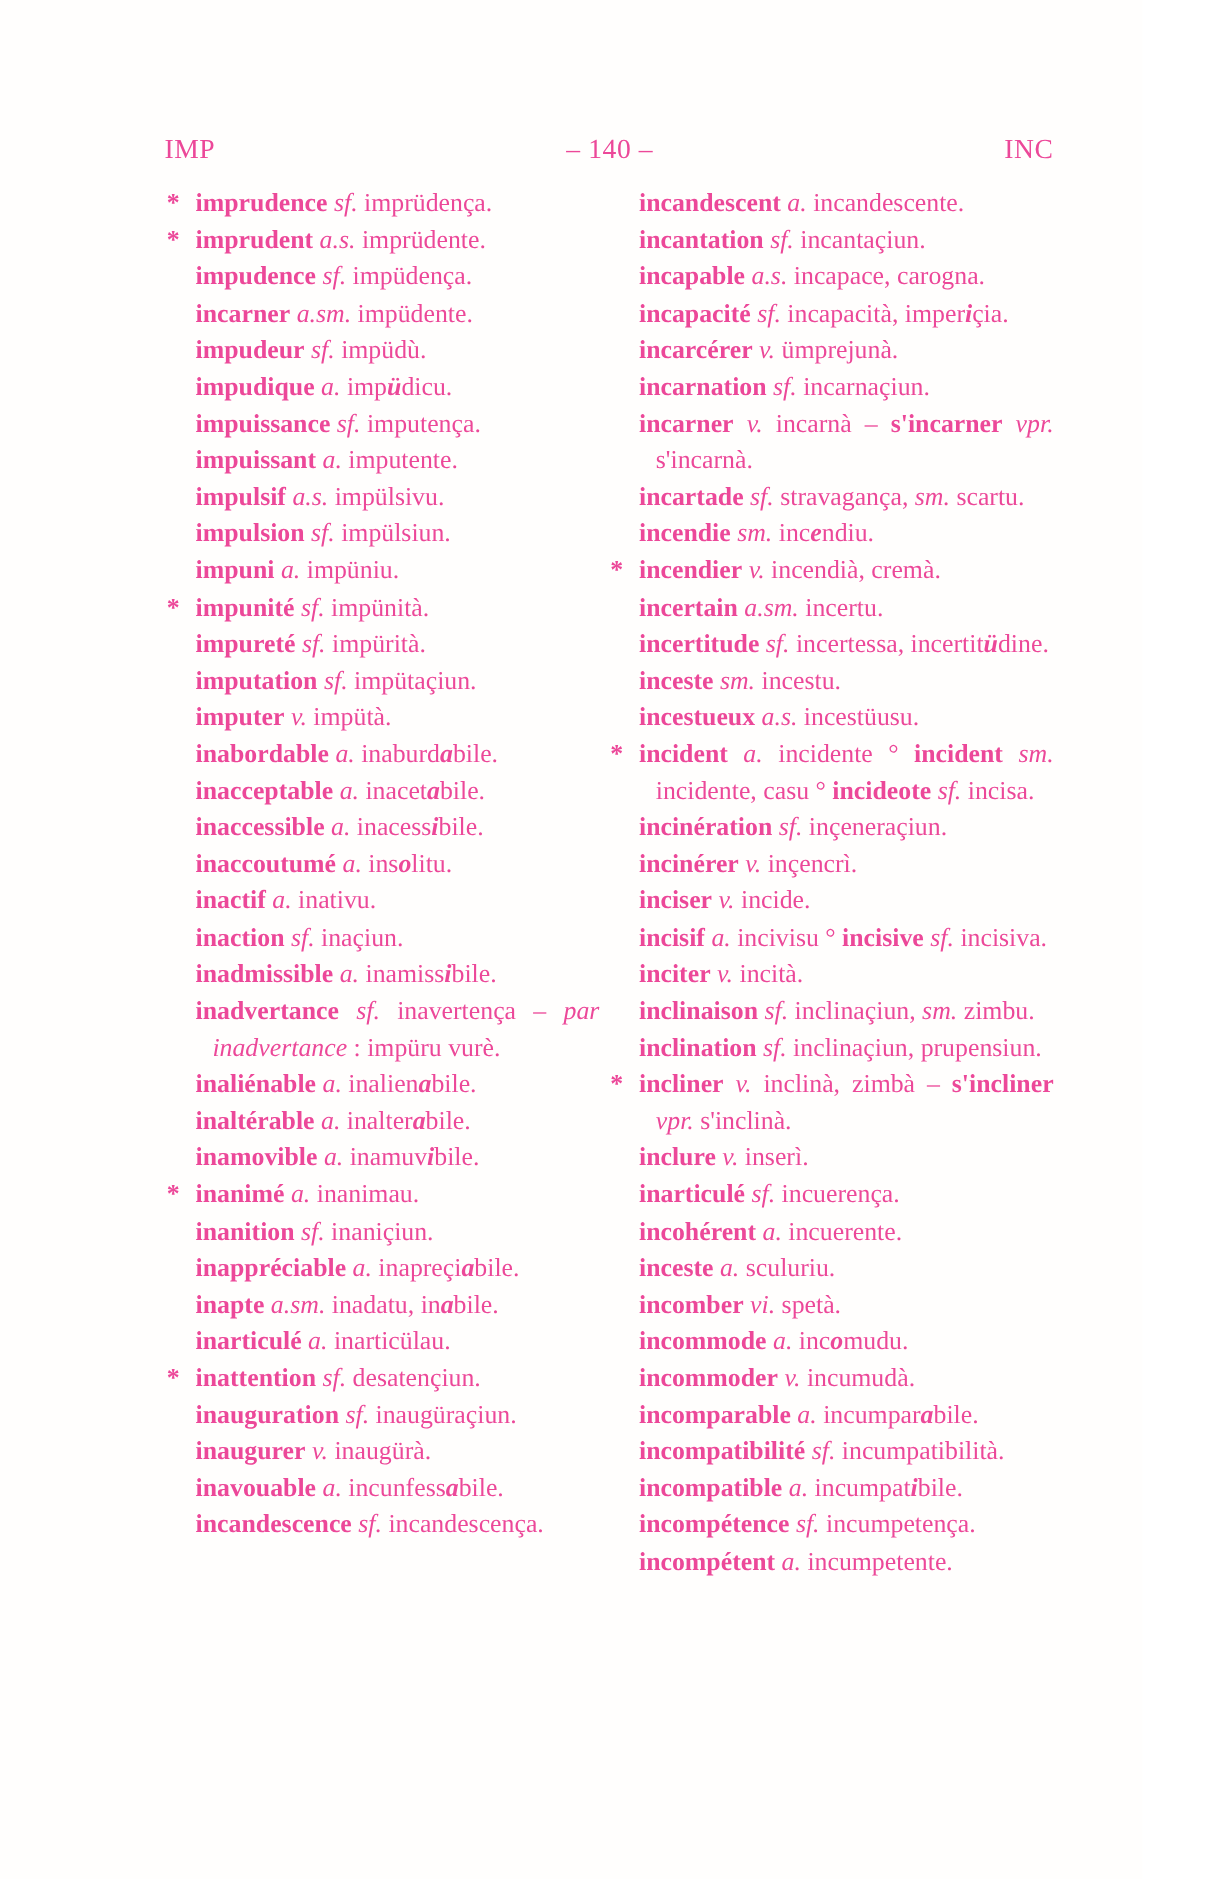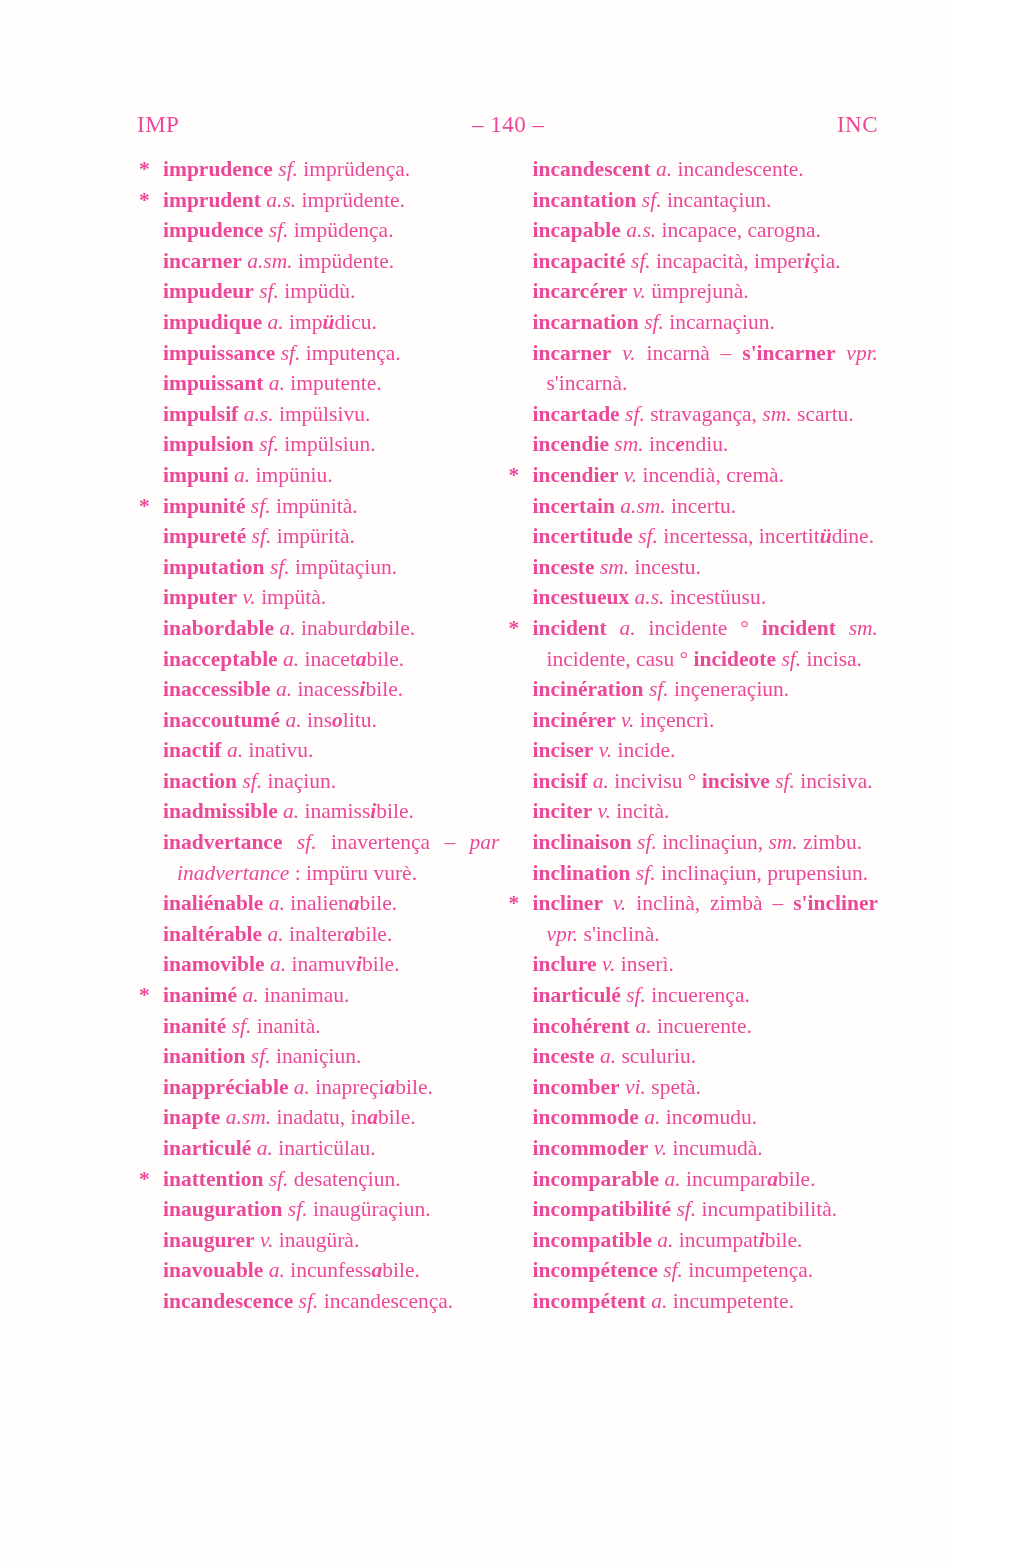--- a/index.html
+++ b/index.html
@@ -82,21 +82,20 @@
         <p class="entry"><span class="run-b">inaccessible</span><span class="run-i"> a.</span><span class="run-r"> inacess</span><span class="run-bi">i</span><span class="run-r">bile.</span></p>
         <p class="entry"><span class="run-b">inaccoutumé</span><span class="run-i"> a.</span><span class="run-r"> ins</span><span class="run-bi">o</span><span class="run-r">litu.</span></p>
         <p class="entry"><span class="run-b">inactif</span><span class="run-i"> a.</span><span class="run-r"> inativu.</span></p>
         <p class="entry"><span class="run-b">inaction</span><span class="run-i"> sf.</span><span class="run-r"> inaçiun.</span></p>
         <p class="entry"><span class="run-b">inadmissible</span><span class="run-i"> a.</span><span class="run-r"> inamiss</span><span class="run-bi">i</span><span class="run-r">bile.</span></p>
         <p class="entry"><span class="run-b">inadvertance</span><span class="run-i"> sf.</span><span class="run-r"> inavertença – </span><span class="run-i">par inadvertance</span><span class="run-r"> : impüru vurè.</span></p>
         <p class="entry"><span class="run-b">inaliénable</span><span class="run-i"> a.</span><span class="run-r"> inalien</span><span class="run-bi">a</span><span class="run-r">bile.</span></p>
         <p class="entry"><span class="run-b">inaltérable</span><span class="run-i"> a.</span><span class="run-r"> inalter</span><span class="run-bi">a</span><span class="run-r">bile.</span></p>
         <p class="entry"><span class="run-b">inamovible</span><span class="run-i"> a.</span><span class="run-r"> inamuv</span><span class="run-bi">i</span><span class="run-r">bile.</span></p>
         <p class="entry"><span class="star">*</span><span class="run-b">inanimé</span><span class="run-i"> a.</span><span class="run-r"> inanimau.</span></p>
-        <p class="entry"><span class="run-b">inanité</span><span class="run-i"> sf.</span><span class="run-r"> inanità.</span></p>
         <p class="entry"><span class="run-b">inanition</span><span class="run-i"> sf.</span><span class="run-r"> inaniçiun.</span></p>
         <p class="entry"><span class="run-b">inappréciable</span><span class="run-i"> a.</span><span class="run-r"> inapreçi</span><span class="run-bi">a</span><span class="run-r">bile.</span></p>
         <p class="entry"><span class="run-b">inapte</span><span class="run-i"> a.sm.</span><span class="run-r"> inadatu, in</span><span class="run-bi">a</span><span class="run-r">bile.</span></p>
         <p class="entry"><span class="run-b">inarticulé</span><span class="run-i"> a.</span><span class="run-r"> inarticülau.</span></p>
         <p class="entry"><span class="star">*</span><span class="run-b">inattention</span><span class="run-i"> sf.</span><span class="run-r"> desatençiun.</span></p>
         <p class="entry"><span class="run-b">inauguration</span><span class="run-i"> sf.</span><span class="run-r"> inaugüraçiun.</span></p>
         <p class="entry"><span class="run-b">inaugurer</span><span class="run-i"> v.</span><span class="run-r"> inaugürà.</span></p>
         <p class="entry"><span class="run-b">inavouable</span><span class="run-i"> a.</span><span class="run-r"> incunfess</span><span class="run-bi">a</span><span class="run-r">bile.</span></p>
         <p class="entry"><span class="run-b">incandescence</span><span class="run-i"> sf.</span><span class="run-r"> incandescença.</span></p>
       </div>

